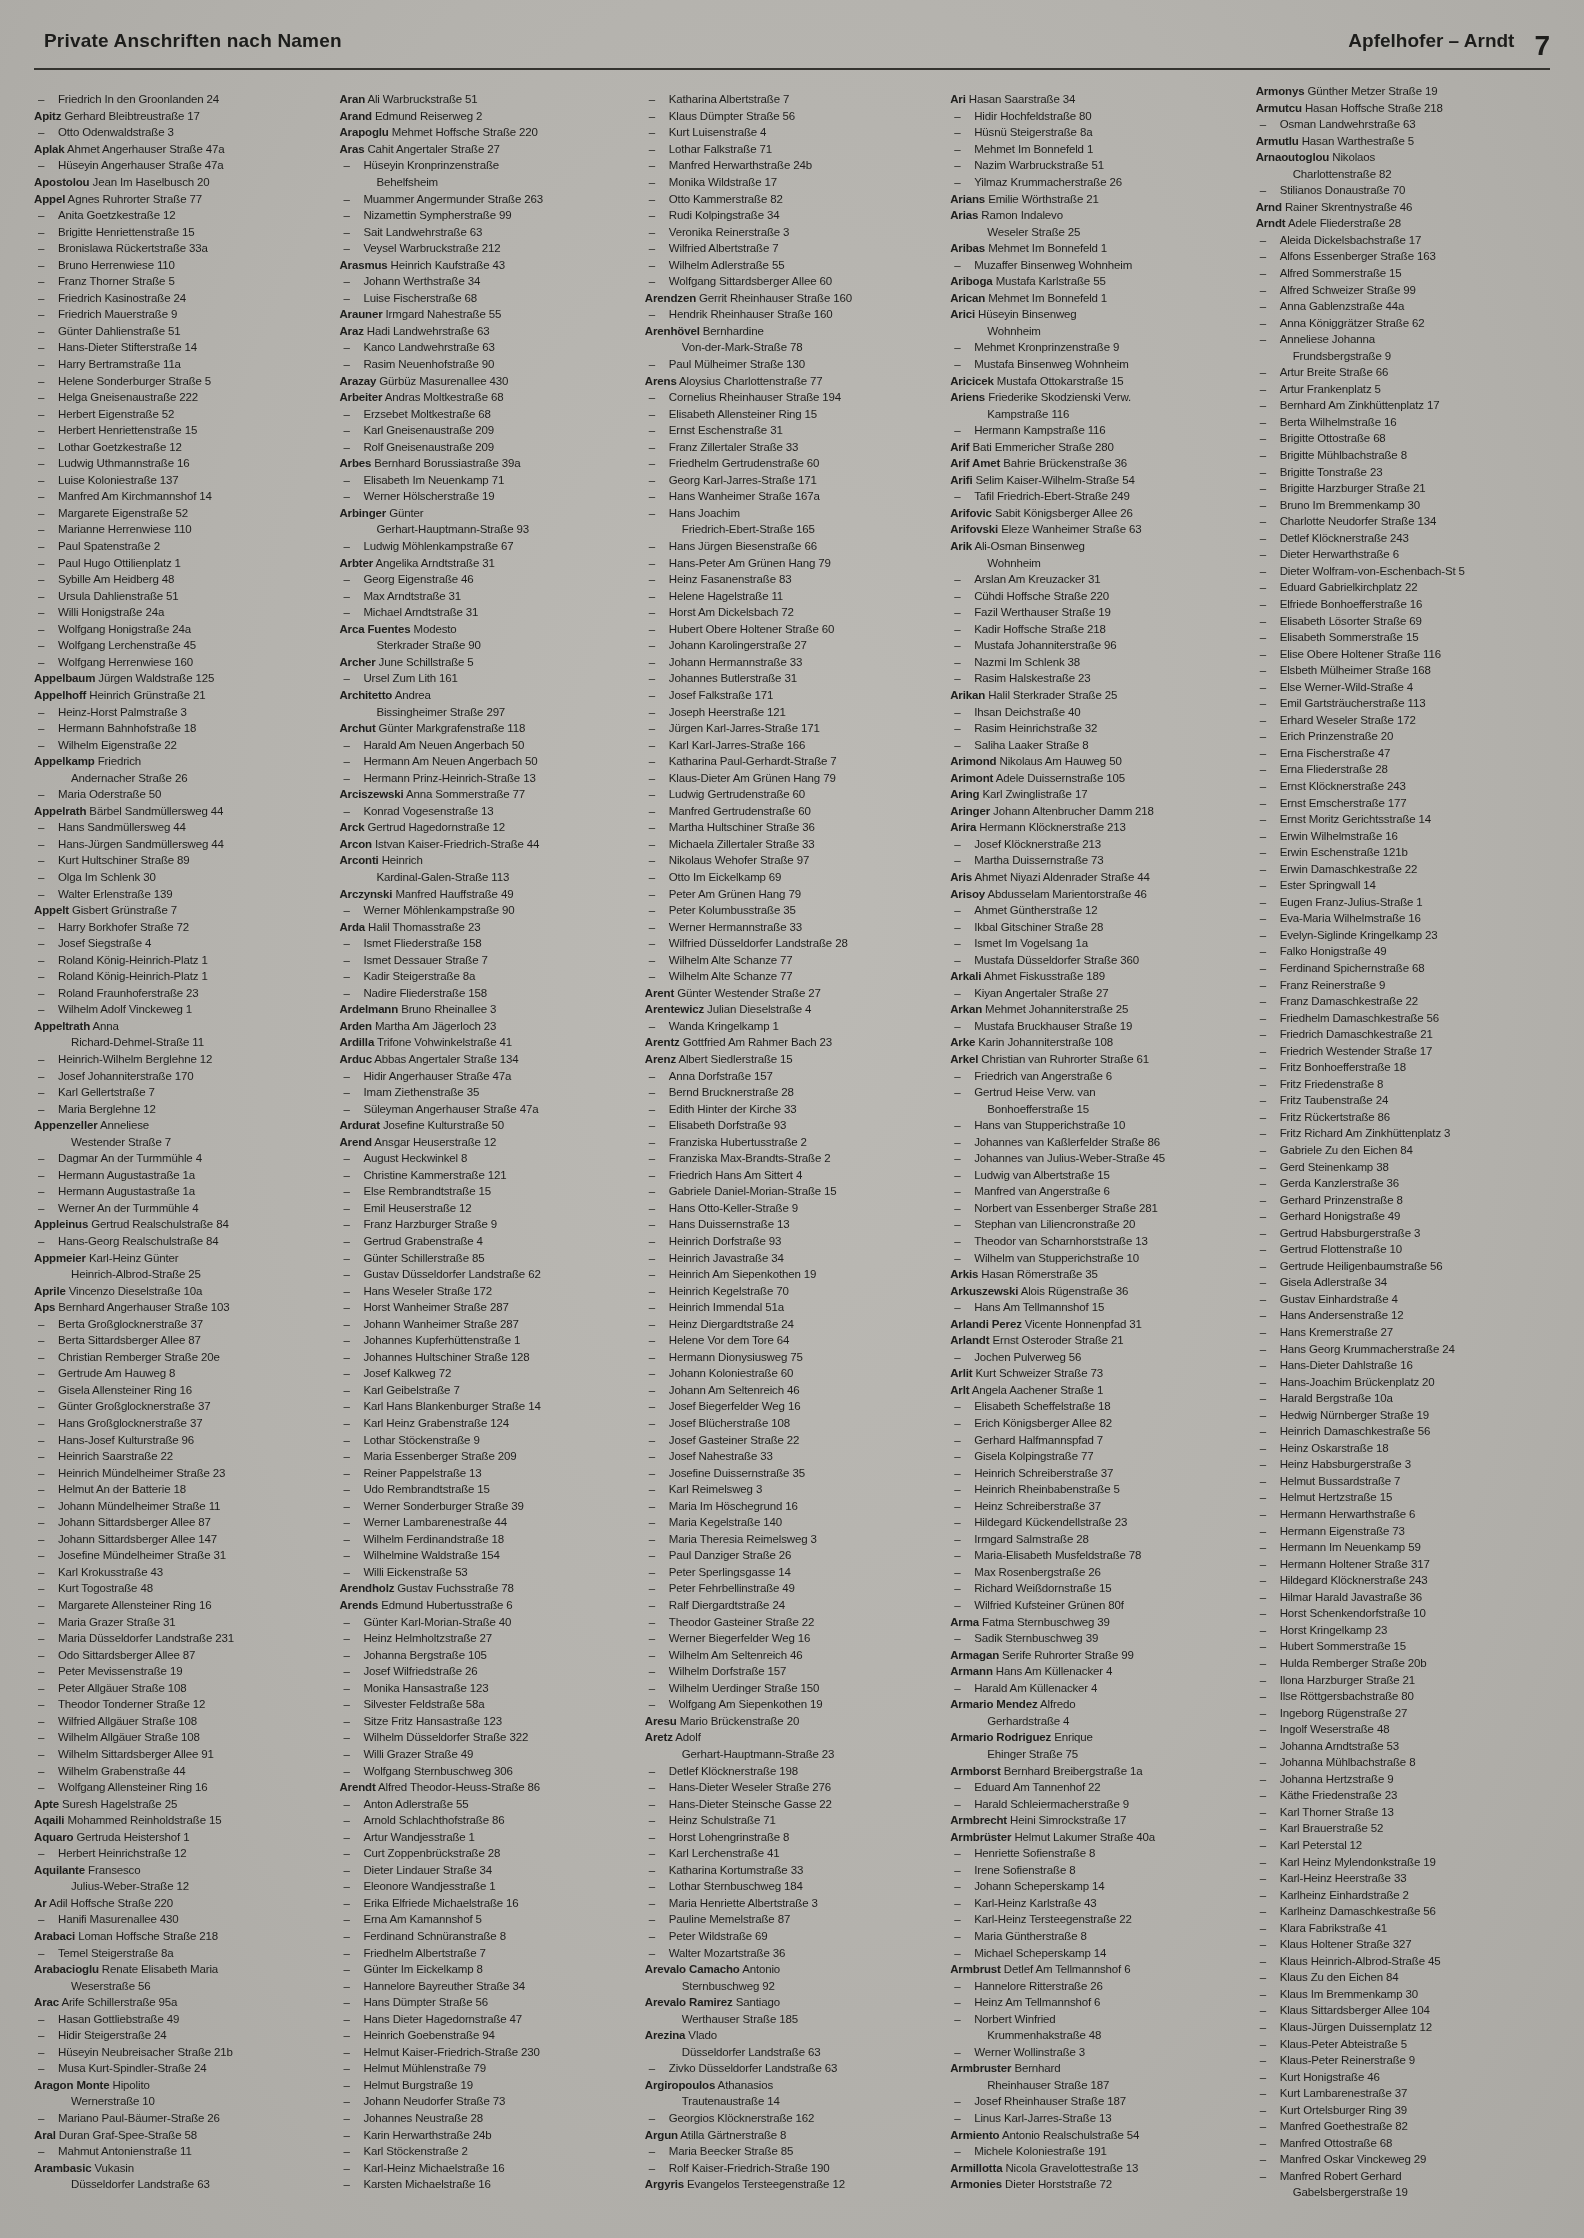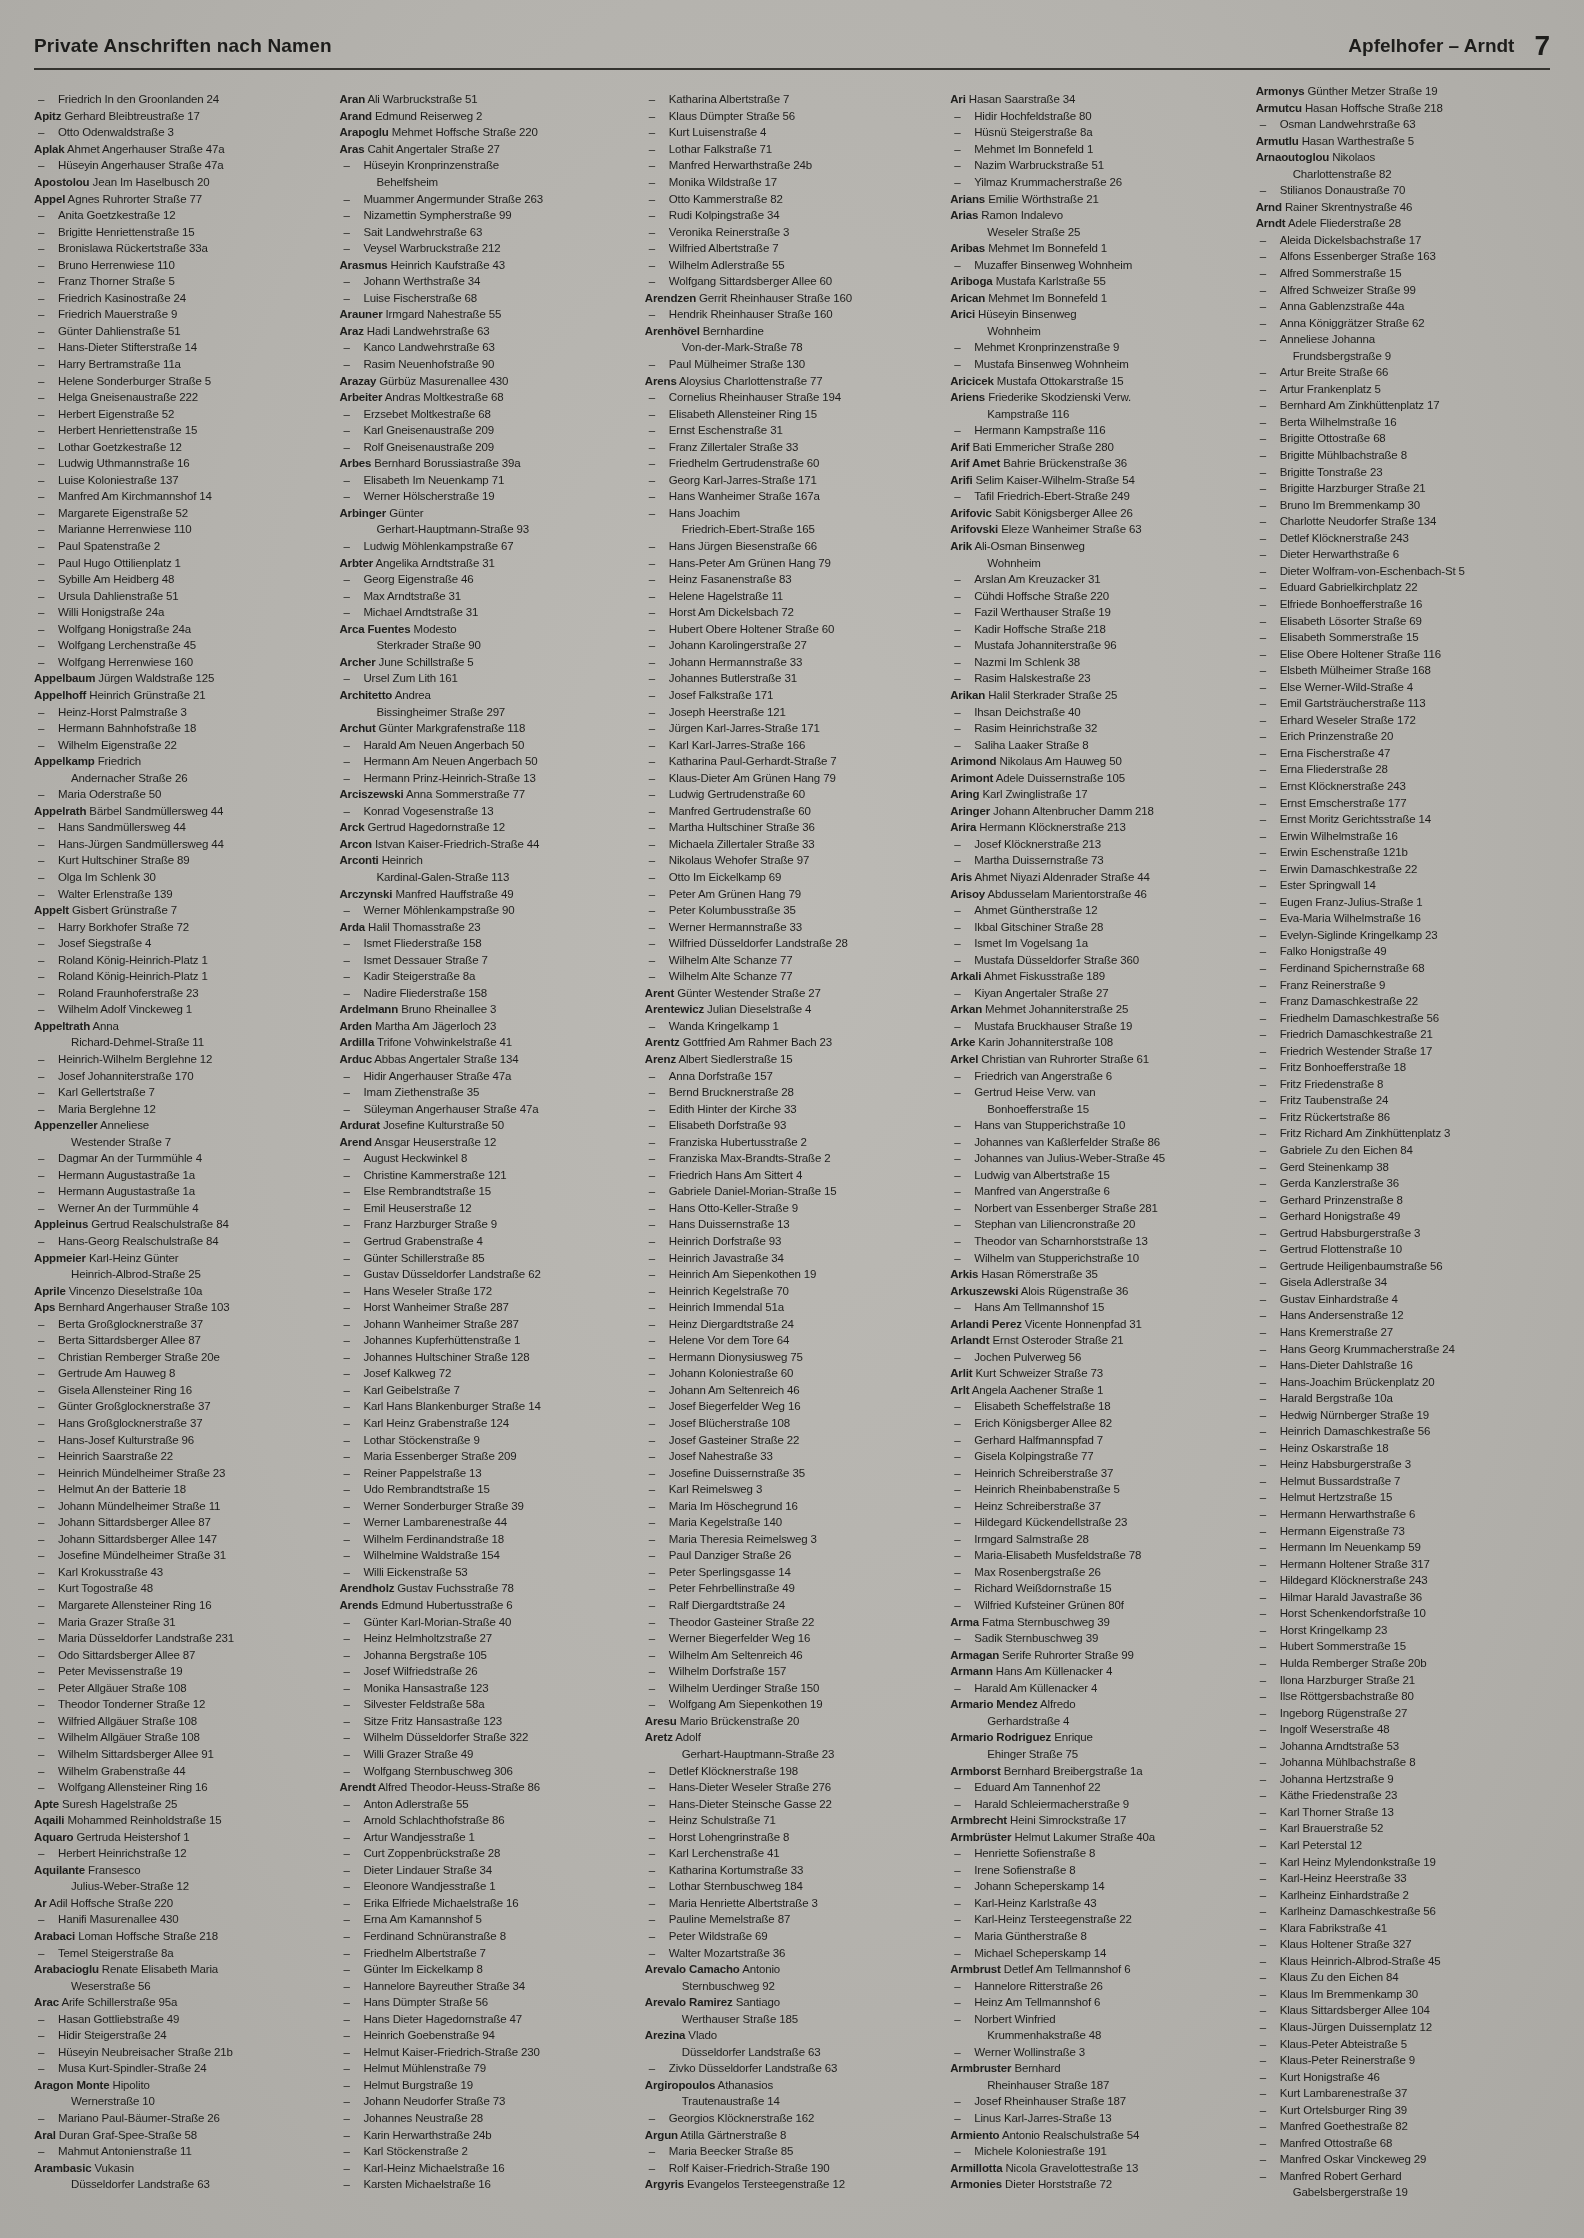--- a/index.html
+++ b/index.html
@@ -9,24 +9,24 @@
     background:#a9a7a2;
     overflow:hidden;
   }
   .page {
     position:relative; width:1584px; height:2238px;
     background: radial-gradient(ellipse at 50% 40%, #bcbab5 0%, #b4b2ad 55%, #aaa8a3 100%);
     color:#1d1d1b;
   }
   .header {
     display:flex; justify-content:space-between; align-items:baseline;
-    padding:30px 34px 6px 34px;
+    padding:30px 34px 6px 44px;
   }
   .header-left { font-size:19px; font-weight:bold; letter-spacing:0.2px; }
-  .header-right { display:flex; align-items:center; gap:20px; }
+  .header-right { display:flex; align-items:flex-start; gap:20px; }
   .index-range { font-size:19px; font-weight:bold; }
   .page-number { font-size:28px; font-weight:bold; }
   .rule { margin:0 34px; border-bottom:2.5px solid #34332f; }
   .cols {
     display:flex; gap:11px;
     padding:13px 34px 0 34px;
     align-items:center;
   }
   .col { flex:1 1 0; min-width:0; }
   .entry { }

